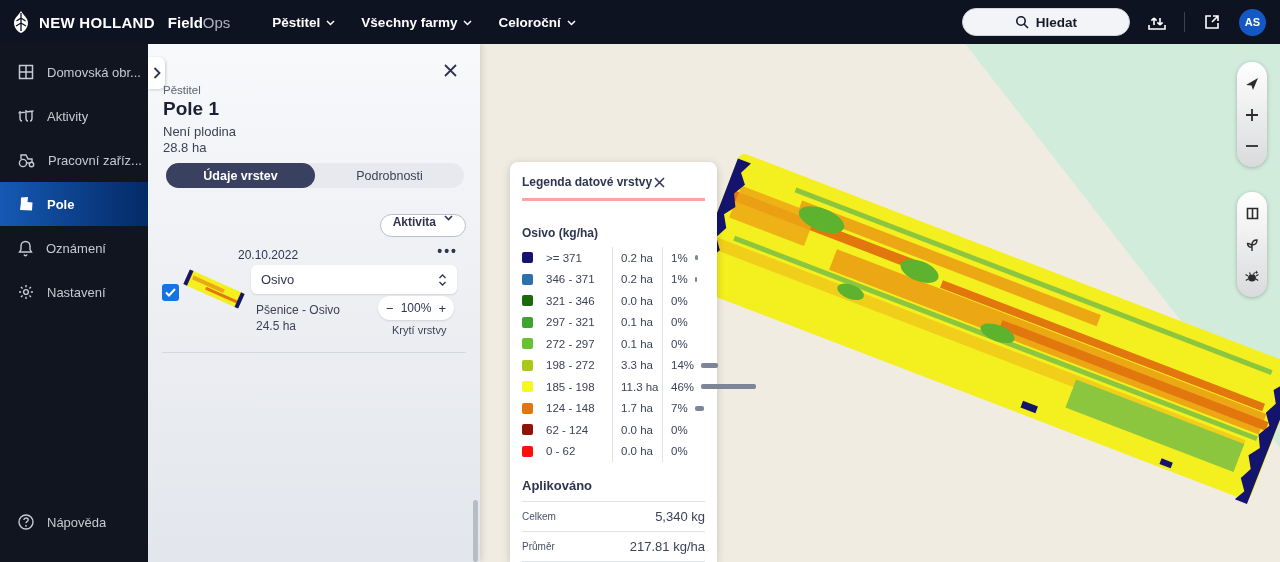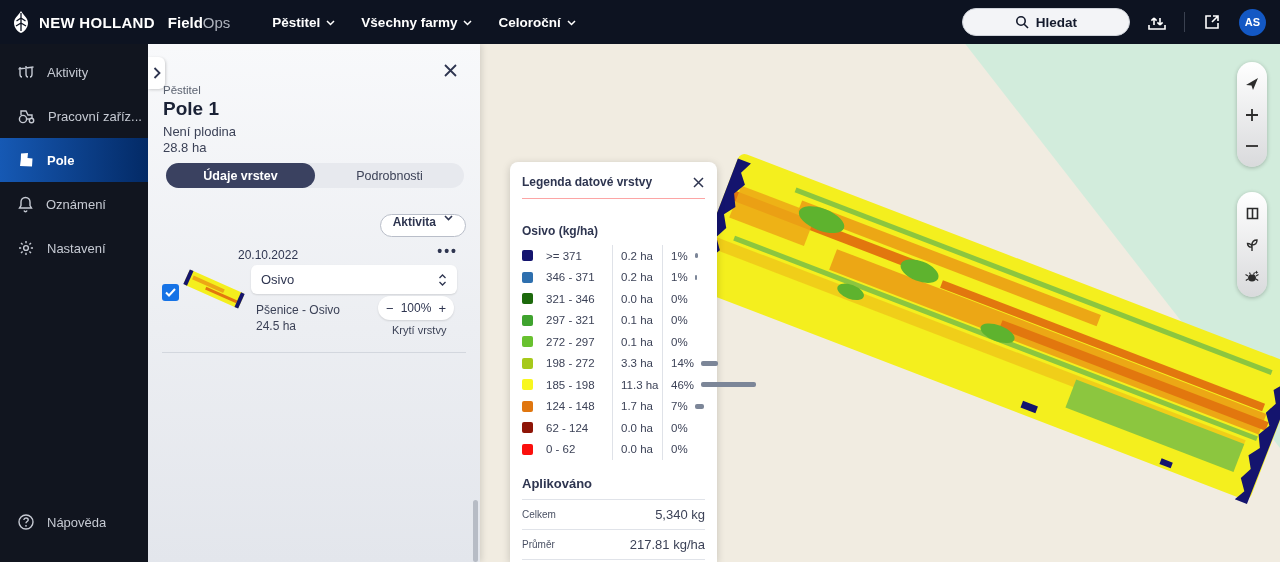--- a/index.html
+++ b/index.html
@@ -64,21 +64,21 @@
   .act-product { position:absolute; left:108px; top:258px; font-size:12px; color:#3c4257; line-height:16px; }
   .stepper { position:absolute; left:230px; top:252px; width:76px; height:24px; background:#fff; border-radius:12px; box-shadow:0 1px 2px rgba(0,0,0,.12); display:flex; align-items:center; justify-content:space-between; padding:0 8px; font-size:12px; color:#2e3550; }
   .stepper .sbtn { cursor:pointer; font-size:13px; }
   .stepper .val { font-weight:normal; }
   .coverage-lbl { position:absolute; left:244px; top:280px; font-size:11px; color:#3c4257; }
   .panel-div { position:absolute; left:14px; top:308px; width:304px; height:1px; background:#d3d7de; }
   .panel-scroll { position:absolute; right:2px; bottom:0; width:5px; height:62px; background:#b7bcc5; border-radius:3px; cursor:grab; }
 
   
   .legend { position:absolute; left:510px; top:162px; width:207px; height:400px; background:#fff; border-radius:8px 8px 0 0; box-shadow:0 2px 8px rgba(0,0,0,.18); z-index:25; padding:13px 12px 0 12px; }
-  .lg-head { display:flex; align-items:center; justify-content:space-between; padding-bottom:9px; border-bottom:1px solid #fca5a5; }
+  .lg-head { display:flex; align-items:center; justify-content:flex-start; padding-bottom:9px; border-bottom:3px solid #fca5a5; }
   .lg-title { font-size:12px; font-weight:bold; color:#2e3550; }
   .lg-close { width:14px; height:14px; cursor:pointer; display:flex; align-items:center; justify-content:center; }
   .lg-unit { font-size:12px; font-weight:bold; color:#2e3550; margin:25px 0 7px 0; }
   .lg-row { display:grid; grid-template-columns:24px 66px 50px 1fr; align-items:center; height:21.5px; }
   .lg-sw { width:11px; height:11px; border-radius:2px; }
   .lg-rng { font-size:11.5px; color:#3c4257; }
   .lg-ha, .lg-pct { font-size:11.5px; color:#3c4257; border-left:1px solid #dfe2e8; padding-left:8px; height:100%; display:flex; align-items:center; }
   .lg-bar { display:inline-block; height:5px; background:#7c8698; border-radius:2px; margin-left:7px; }
   .applied-title { font-size:13px; font-weight:bold; color:#2e3550; margin-top:16px; padding-bottom:8px; border-bottom:1px solid #e0e3e9; }
   .applied-row { display:flex; justify-content:space-between; align-items:center; height:30px; border-bottom:1px solid #e0e3e9; }
@@ -215,20 +215,28 @@
       </div>
       <div class="avatar">AS</div>
     </div>
   </div>
 
   <div class="sidebar">
     <div class="side-list" id="side-list">
         <div class="side-item">
           <span>
             <svg width="18" height="18" viewBox="0 0 18 18">
+              <path d="M2.5 2.5h13v13h-13Z M9 2.5v13 M2.5 9h13" fill="none" stroke="#c6cad3" stroke-width="1.5"></path>
+            </svg>
+          </span>
+          <span class="lbl">Domovská obr...</span>
+        </div>
+        <div class="side-item">
+          <span>
+            <svg width="18" height="18" viewBox="0 0 18 18">
               <path d="M3 4v7c0 2 1 3 2 3 M9 3v8c0 2 1 3 2 3 M15 4v7c0 2-1 3-2 3 M1.5 6l15-2" fill="none" stroke="#c6cad3" stroke-width="1.4"></path>
             </svg>
           </span>
           <span class="lbl">Aktivity</span>
         </div>
         <div class="side-item">
           <span>
             <svg width="19" height="18" viewBox="0 0 19 18">
               <circle cx="6" cy="12" r="3.6" fill="none" stroke="#c6cad3" stroke-width="1.4"></circle>
               <circle cx="14.5" cy="13.5" r="2.2" fill="none" stroke="#c6cad3" stroke-width="1.4"></circle>

